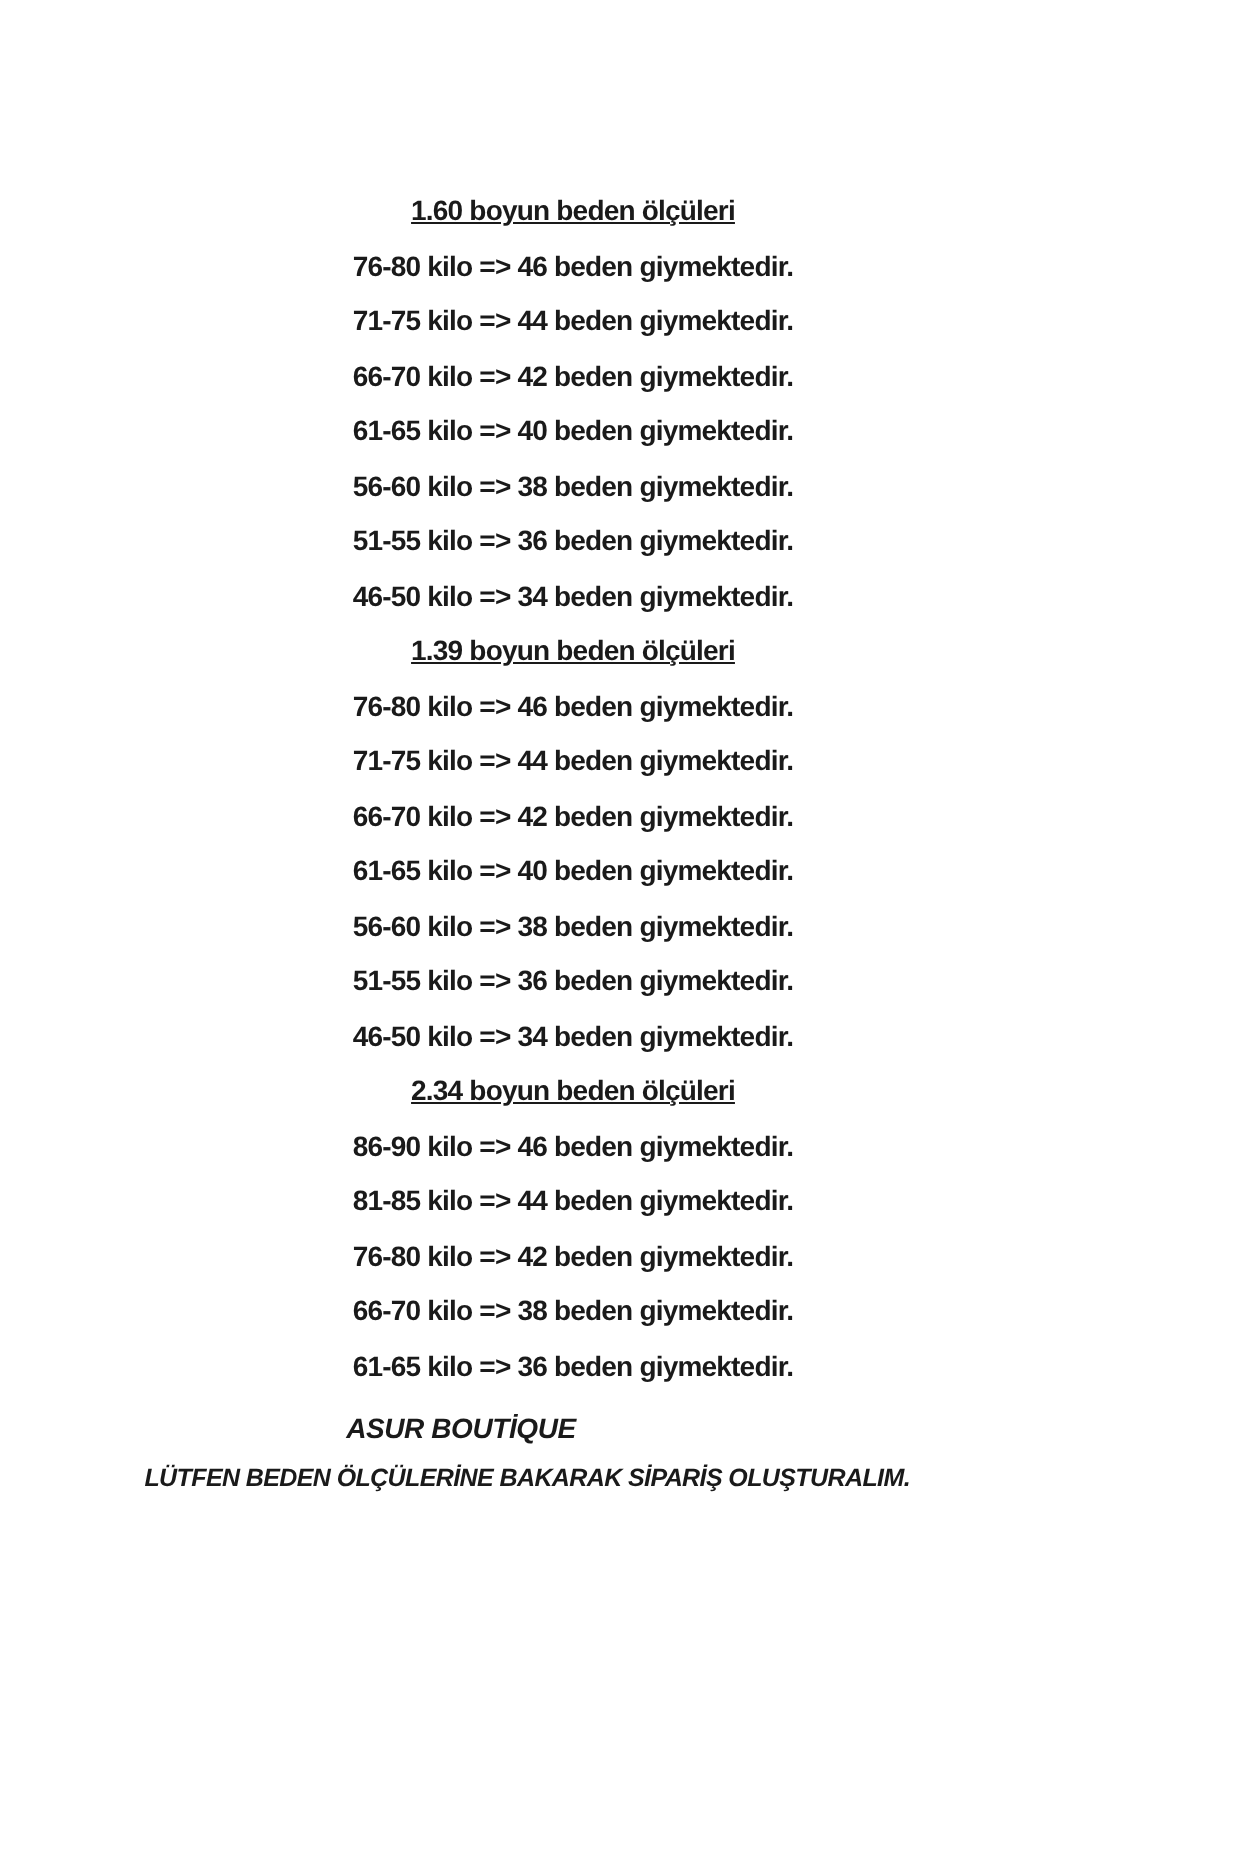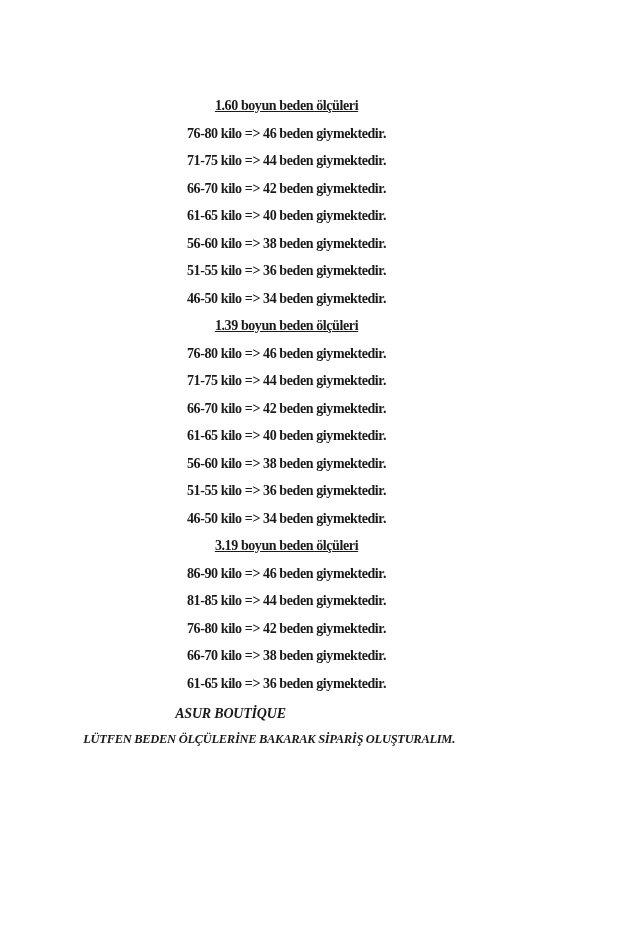--- a/index.html
+++ b/index.html
@@ -6,21 +6,21 @@
     margin: 0;
     padding: 0;
     background: #ffffff;
   }
   .page {
     position: relative;
     width: 573px;
     height: 931px;
     background: #ffffff;
     overflow: hidden;
-    font-family: Liberation Serif, serif;
+    font-family: Liberation Sans, sans-serif;
     font-weight: bold;
     color: #1a1a1a;
   }
   .content {
     padding-top: 92px;
     text-align: center;
   }
   .heading, .line {
     margin: 0;
     height: 27.5px;
@@ -75,21 +75,21 @@
 
     <h2 class="heading">1.39 boyun beden ölçüleri</h2>
     <p class="line">76-80 kilo =&gt; 46 beden giymektedir.</p>
     <p class="line">71-75 kilo =&gt; 44 beden giymektedir.</p>
     <p class="line">66-70 kilo =&gt; 42 beden giymektedir.</p>
     <p class="line">61-65 kilo =&gt; 40 beden giymektedir.</p>
     <p class="line">56-60 kilo =&gt; 38 beden giymektedir.</p>
     <p class="line">51-55 kilo =&gt; 36 beden giymektedir.</p>
     <p class="line">46-50 kilo =&gt; 34 beden giymektedir.</p>
 
-    <h2 class="heading">3.19 boyun beden ölçüleri</h2>
+    <h2 class="heading">2.34 boyun beden ölçüleri</h2>
     <p class="line">86-90 kilo =&gt; 46 beden giymektedir.</p>
     <p class="line">81-85 kilo =&gt; 44 beden giymektedir.</p>
     <p class="line">76-80 kilo =&gt; 42 beden giymektedir.</p>
     <p class="line">66-70 kilo =&gt; 38 beden giymektedir.</p>
     <p class="line">61-65 kilo =&gt; 36 beden giymektedir.</p>
 
   </div>
 
   <div class="footer">
     <p class="brand">ASUR BOUTİQUE</p>

